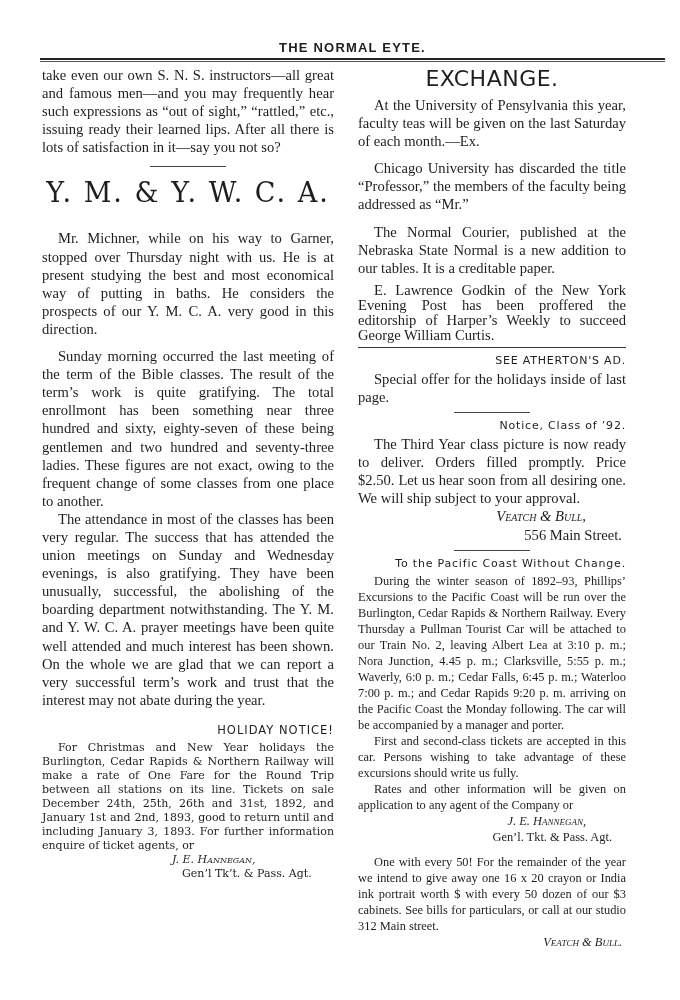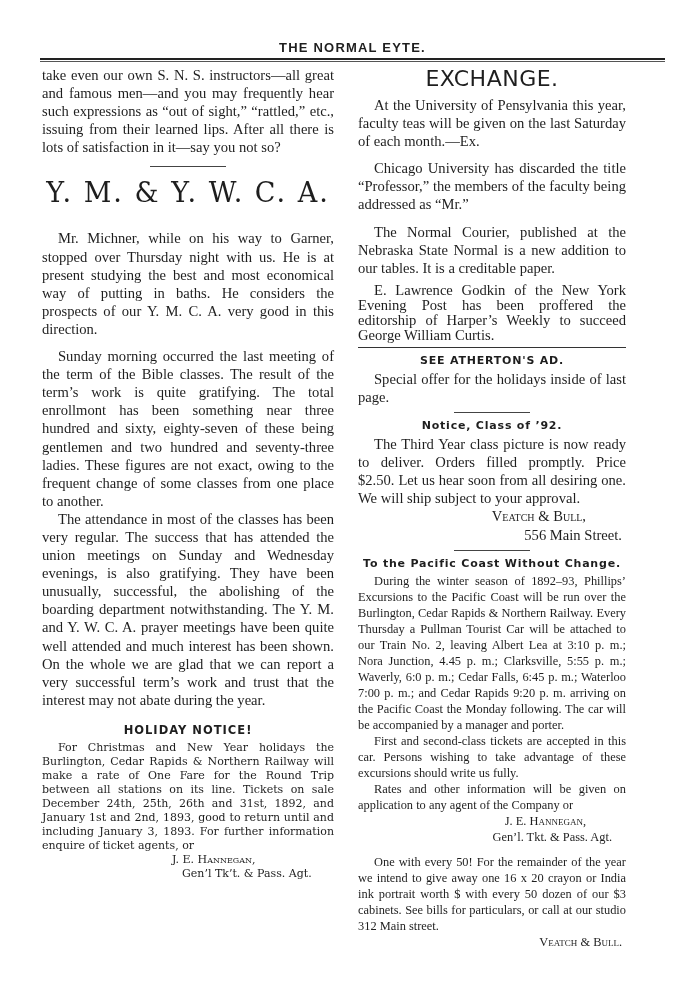--- a/index.html
+++ b/index.html
@@ -29,38 +29,38 @@
     .long-rule { border-top: 1px solid #333; margin: 4px 0 6px 0; }
     .h-ymca {
       text-align: center; font-size: 27px; letter-spacing: 2px;
       font-family: "DejaVu Serif", serif; font-weight: normal; margin: 8px 0 12px;
     }
     .h-exchange {
       text-align: center; font-size: 22px; margin: 0 0 5px;
       font-family: "DejaVu Sans", sans-serif; letter-spacing: 0.5px;
     }
     .h-sub {
-      text-align: center; font-family: "DejaVu Sans", sans-serif;
-      font-weight: bold; font-size: 11px; letter-spacing: 0.8px; margin: 2px 0 3px;
+      text-align: right; font-family: "DejaVu Sans", sans-serif;
+      font-weight: normal; font-size: 11px; letter-spacing: 0.8px; margin: 2px 0 3px;
     }
     .h-holiday { font-size: 11.5px; letter-spacing: 1px; margin: 14px 0 4px; }
     .gap { height: 9px; }
     .sig { text-align: right; padding-right: 10px; }
-    .sc { font-variant: small-caps; }
+    .sc { font-variant: small-caps; font-style: italic; }
     .holiday p { font-family: "DejaVu Serif", serif; font-size: 11px; line-height: 14px; }
     .holiday .sig { text-align: left; padding-left: 130px; }
   </style>
 </head>
 <body>
 
 <div class="masthead">THE NORMAL EYTE.</div>
 <div class="masthead-rule"></div>
 
 <div class="col col-left">
-  <p>take even our own S. N. S. instructors—all great and famous men—and you may frequently hear such expressions as “out of sight,” “rattled,” etc., issuing from their learned lips. After all there is lots of satisfaction in it—say you not so?</p>
+  <p>take even our own S. N. S. instructors—all great and famous men—and you may frequently hear such expressions as “out of sight,” “rattled,” etc., issuing ready their learned lips. After all there is lots of satisfaction in it—say you not so?</p>
   <div class="short-rule"></div>
 
   <div class="h-ymca">Y. M. &amp; Y. W. C. A.</div>
   <div class="gap"></div>
   <p class="indent">Mr. Michner, while on his way to Garner, stopped over Thursday night with us. He is at present studying the best and most economical way of putting in baths. He considers the prospects of our Y. M. C. A. very good in this direction.</p>
   <div class="gap"></div>
   <p class="indent">Sunday morning occurred the last meeting of the term of the Bible classes. The result of the term’s work is quite gratifying. The total enrollmont has been something near three hundred and sixty, eighty-seven of these being gentlemen and two hundred and seventy-three ladies. These figures are not exact, owing to the frequent change of some classes from one place to another.</p>
   <p class="indent">The attendance in most of the classes has been very regular. The success that has attended the union meetings on Sunday and Wednesday evenings, is also gratifying. They have been unusually, successful, the abolishing of the boarding department notwithstanding. The Y. M. and Y. W. C. A. prayer meetings have been quite well attended and much interest has been shown. On the whole we are glad that we can report a very successful term’s work and trust that the interest may not abate during the year.</p>
 
   <div class="holiday">

